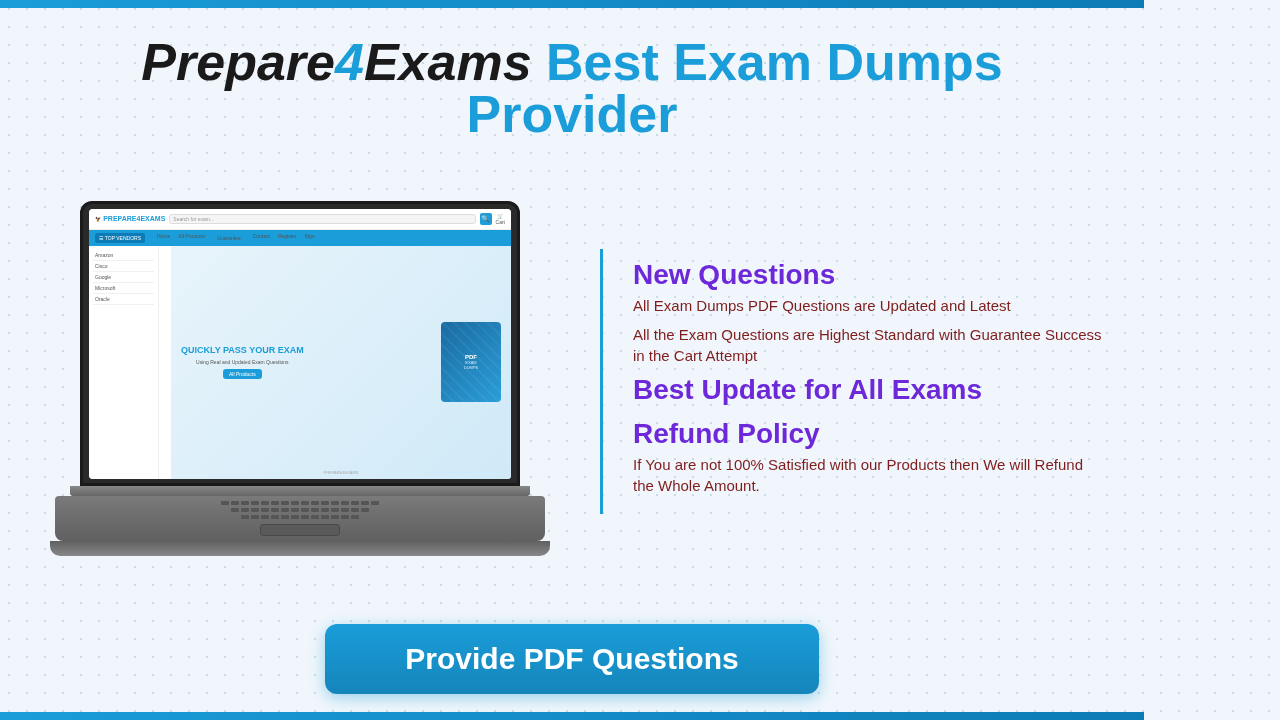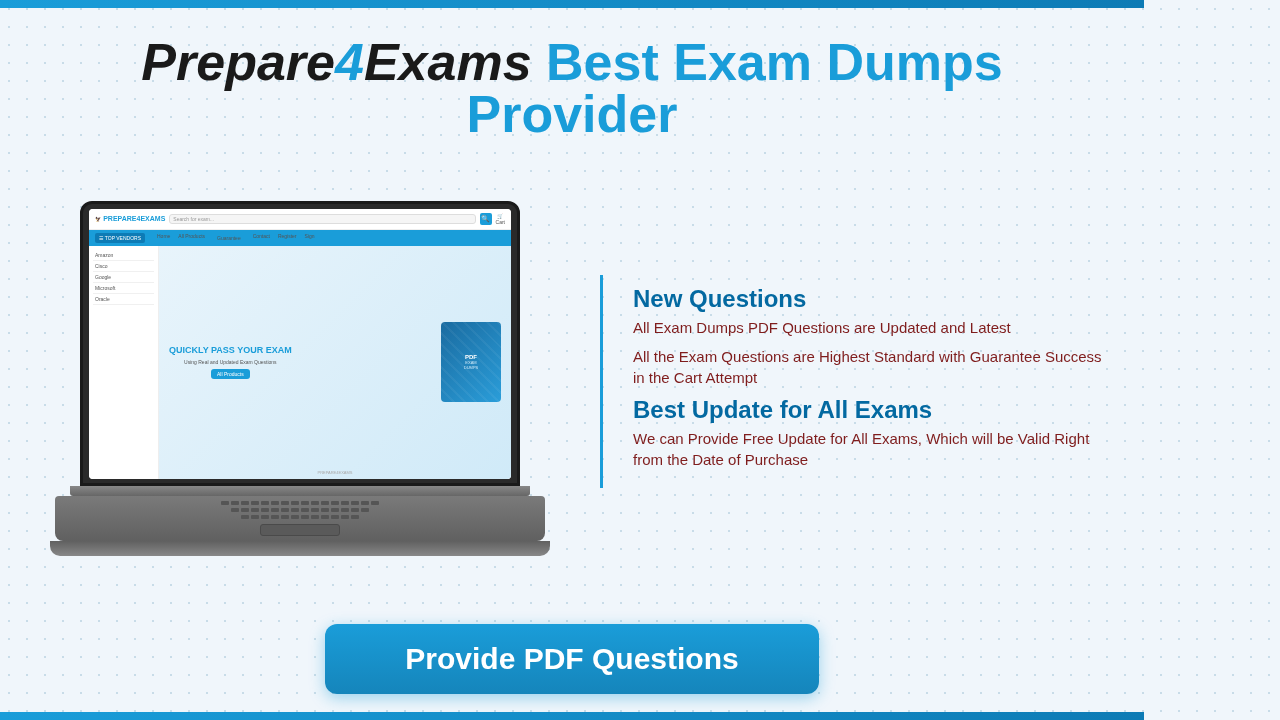--- a/index.html
+++ b/index.html
@@ -220,20 +220,21 @@
       color: #1a9dd9;
       padding: 1px 3px;
       border-radius: 2px;
       font-size: 4px;
     }
 
     .mock-body {
       display: flex;
       flex: 1;
       overflow: hidden;
+      gap: 12px;
     }
 
     .mock-sidebar {
       width: 70px;
       background: white;
       border-right: 1px solid #eee;
       padding: 4px;
     }
 
     .mock-sidebar-item {
@@ -393,23 +394,23 @@
       padding: 10px 0;
       border-left: 3px solid #1a9dd9;
       padding-left: 30px;
     }
 
     .feature-item {
       margin-bottom: 8px;
     }
 
     .feature-title {
-      font-size: 24px;
+      font-size: 28px;
       font-weight: bold;
-      color: #0369a1;
+      color: #6d28d9;
       margin-bottom: 4px;
     }
 
     .feature-desc {
       font-size: 15px;
       color: #7f1d1d;
       line-height: 1.4;
     }
 
     
@@ -578,23 +579,26 @@
           <div class="feature-title">New Questions</div>
           <div class="feature-desc">All Exam Dumps PDF Questions are Updated and Latest</div>
         </div>
 
         <div class="feature-item">
           <div class="feature-desc">All the Exam Questions are Highest Standard with Guarantee Success in the Cart Attempt</div>
         </div>
 
         <div class="feature-item">
           <div class="feature-title">Best Update for All Exams</div>
-          <div class="feature-desc">We can Provide Free Update for All Exams, Which will be Valid Right from the Date of Purchase</div>
         </div>
 
+        <div class="feature-item">
+          <div class="feature-title">Refund Policy</div>
+          <div class="feature-desc">If You are not 100% Satisfied with our Products then We will Refund the Whole Amount.</div>
+        </div>
 
       </div>
     </div>
 
     <div class="download-section">
       <button class="download-btn">Provide PDF Questions</button>
     </div>
 
   </div>
 

